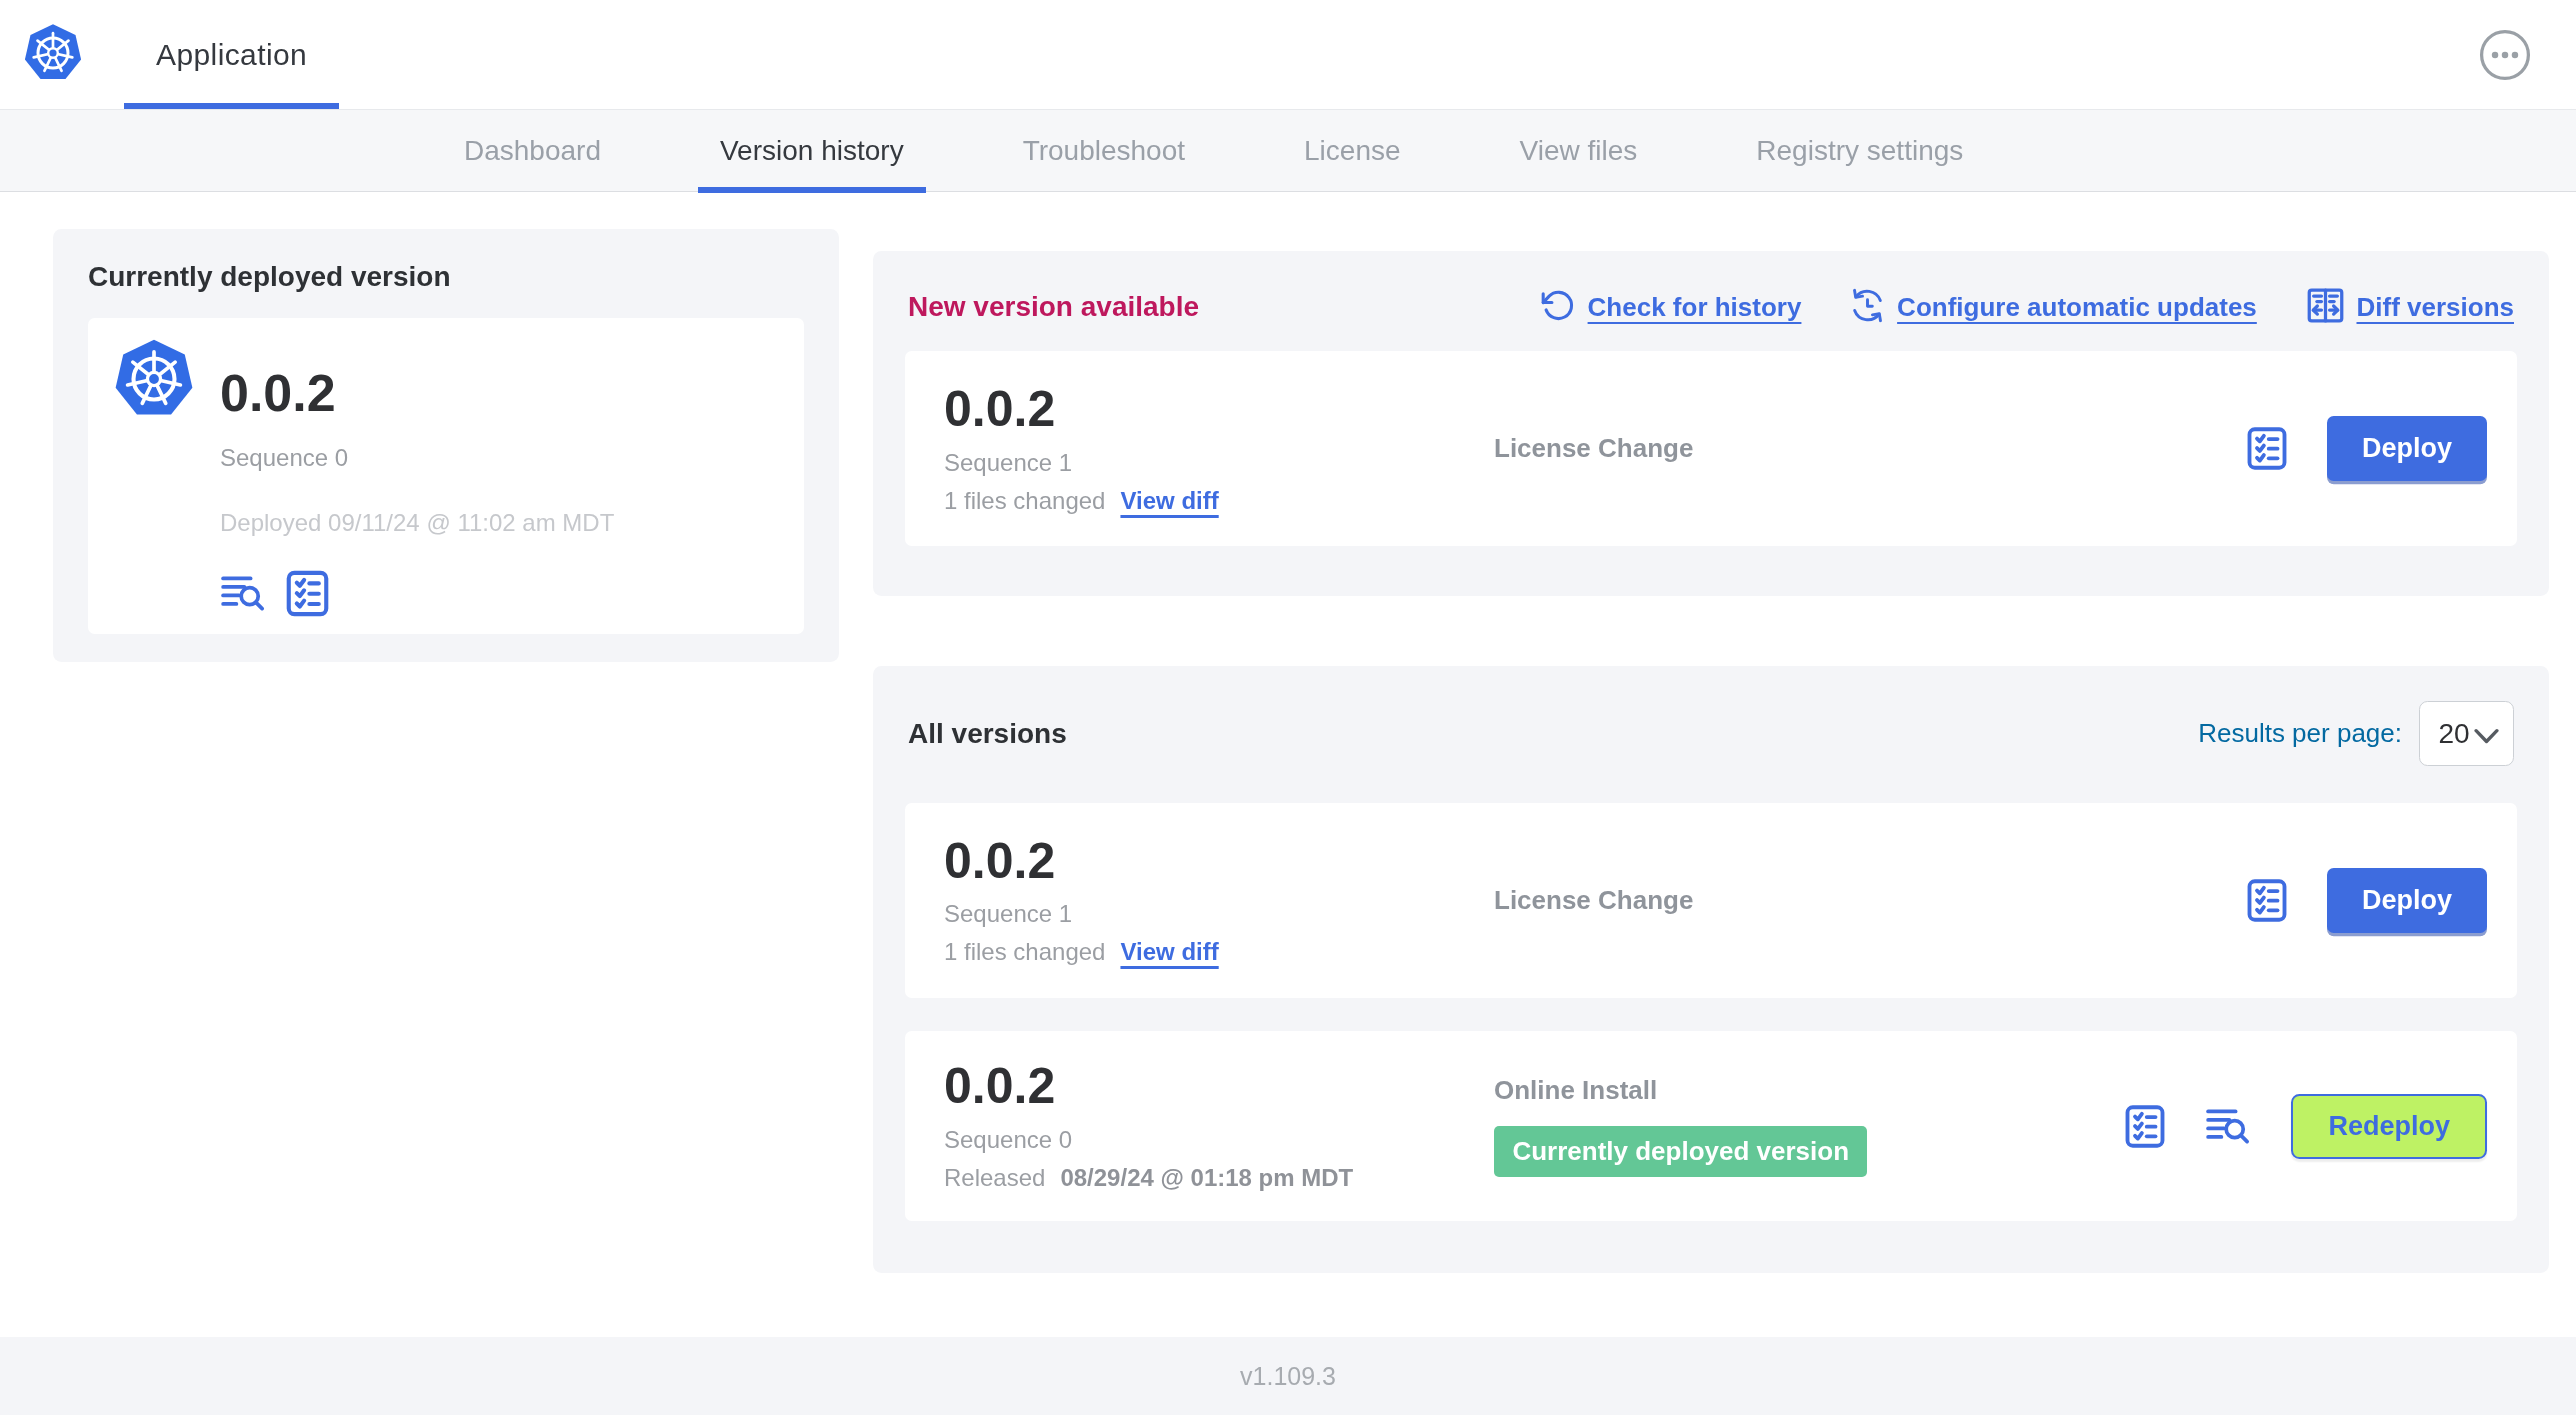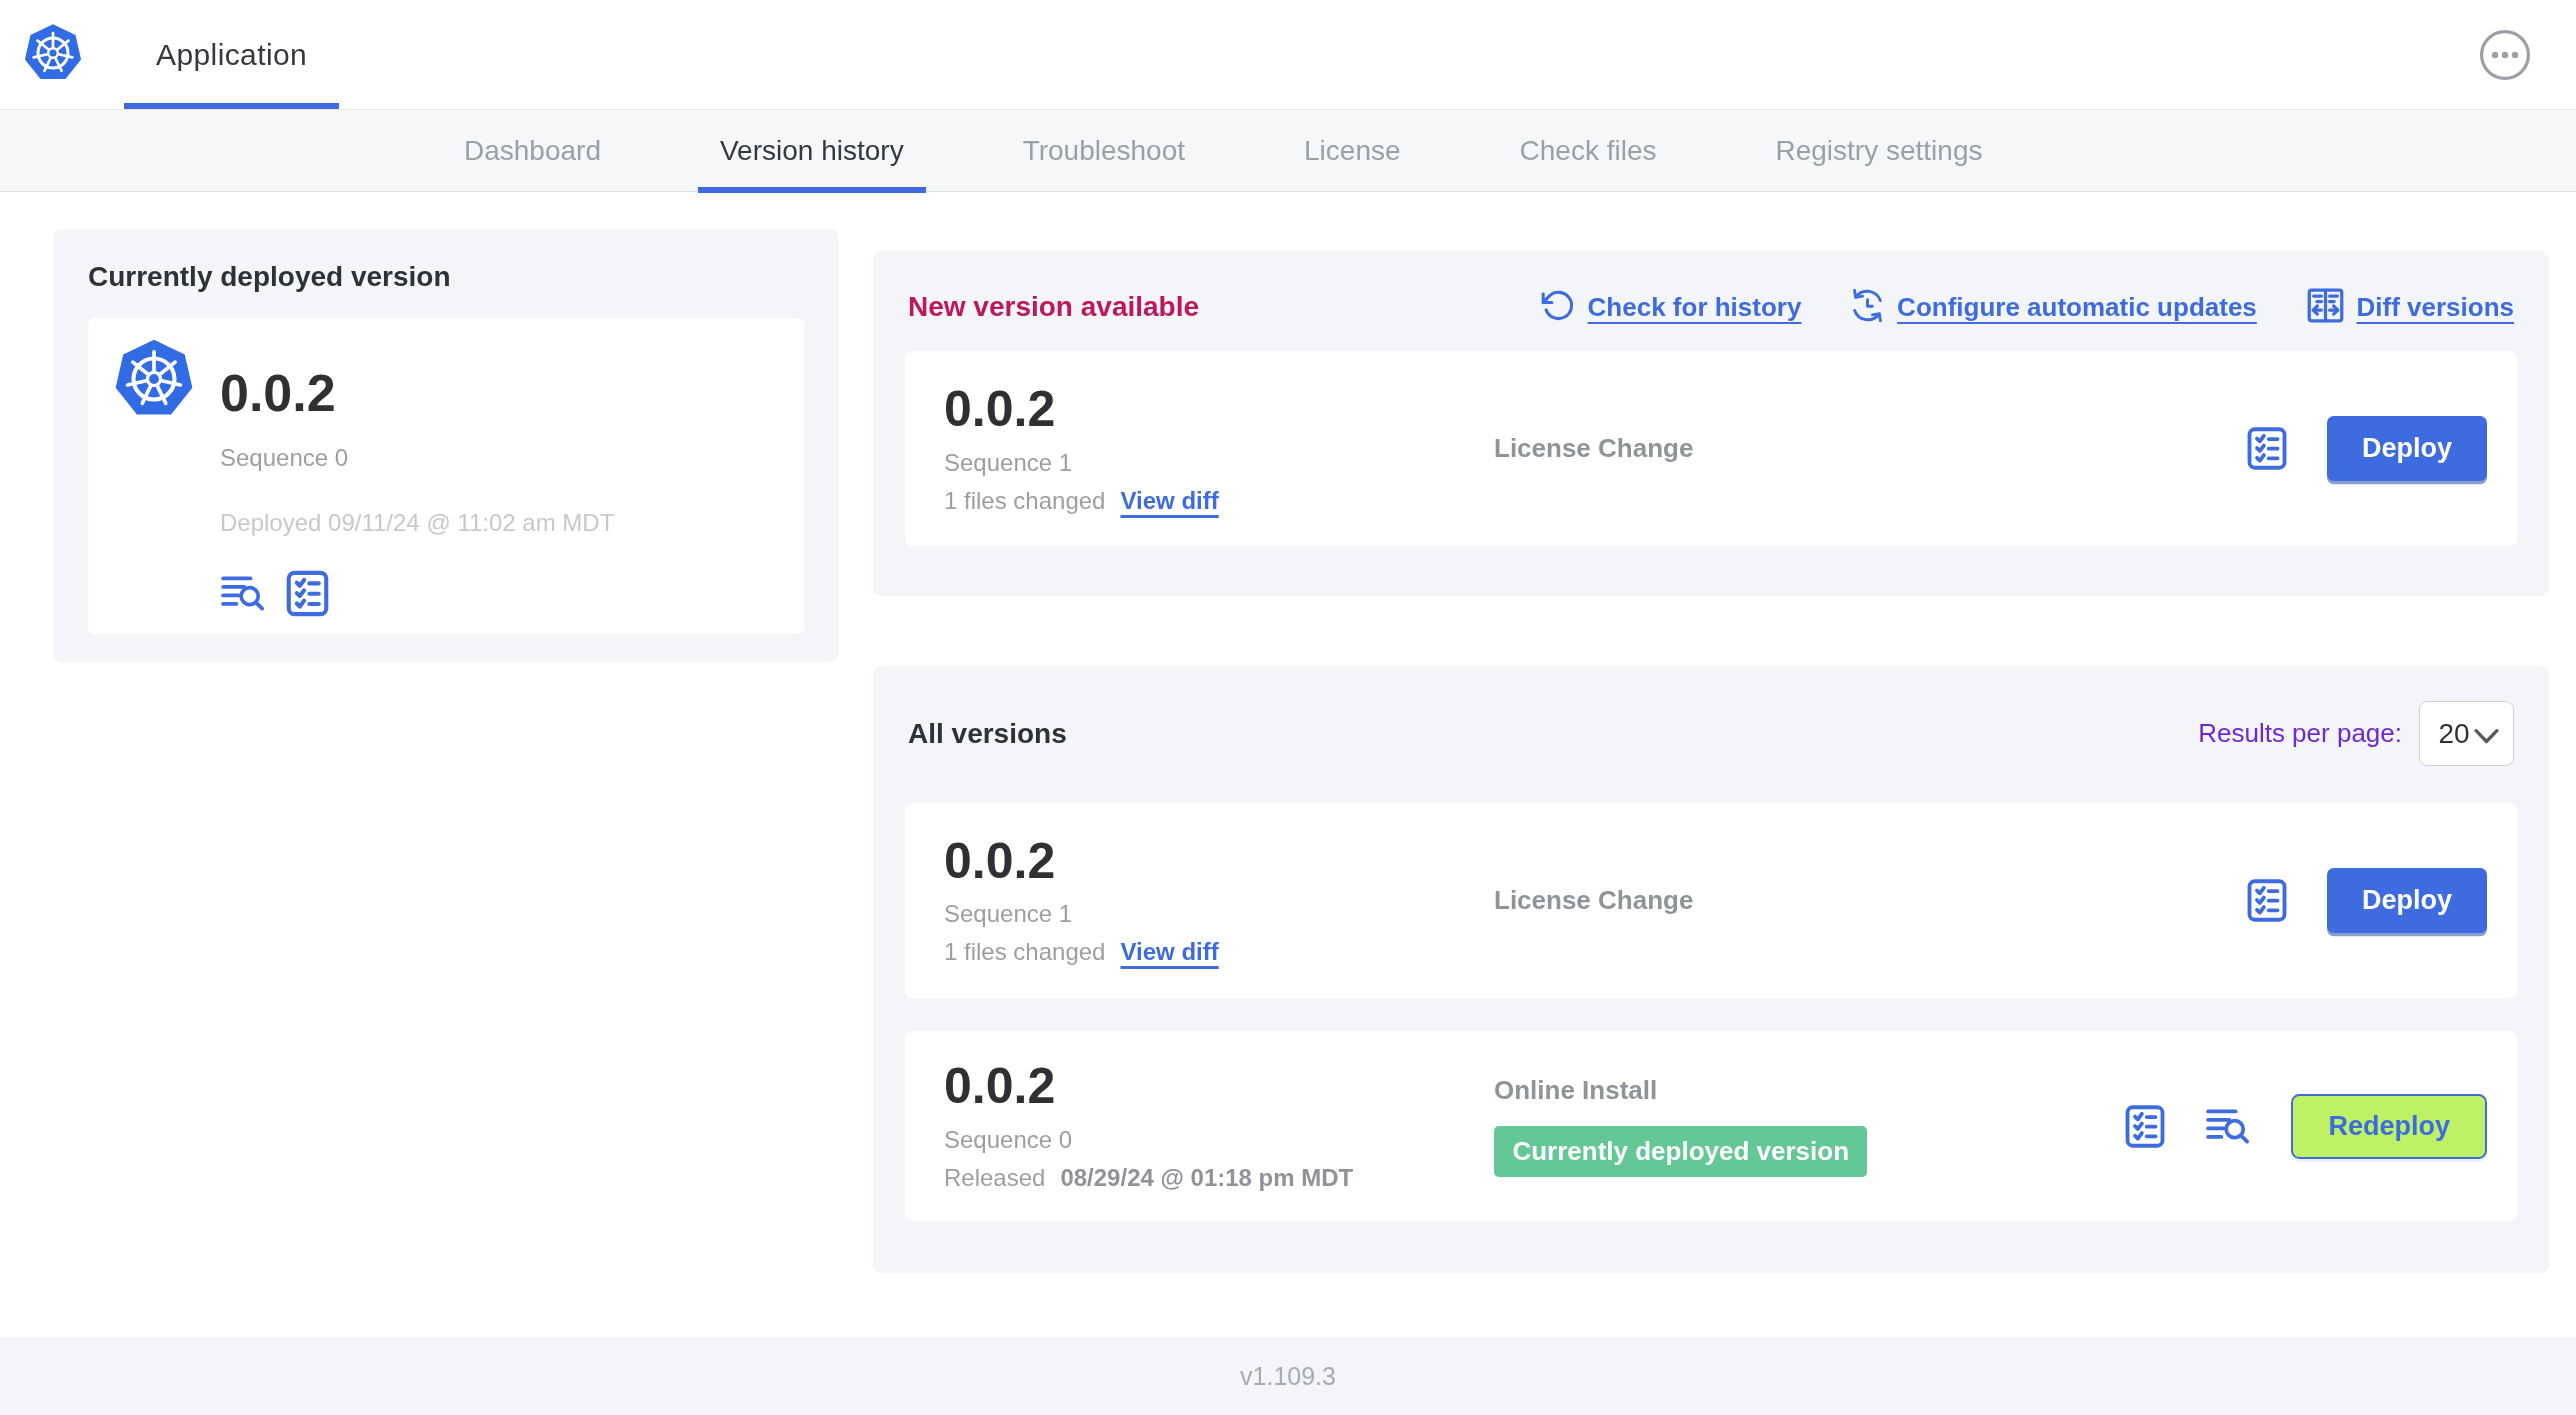--- a/index.html
+++ b/index.html
@@ -70,21 +70,21 @@
   .col-actions { display:flex; align-items:center; gap:39px; flex-shrink:0; }
   .btn {
     font-size:27px; font-weight:600; border-radius:6.7px; height:65px;
     display:inline-flex; align-items:center; padding:0 35px; cursor:pointer; border:none;
     font-family:inherit;
   }
   .btn-primary { background:#3e6ce0; color:#fff; box-shadow:0 3.3px 0 rgba(44,76,170,.55); }
   .btn-secondary { background:#bef264; color:#3e6ce0; border:2.5px solid #3e6ce0; border-radius:8.4px; box-shadow:0 2.5px 1.7px rgba(0,0,0,.07); }
   
   .rpp { display:flex; align-items:center; }
-  .rpp-label { font-size:26px; color:#6d28d9; margin-right:17px; }
+  .rpp-label { font-size:26px; color:#0369a1; margin-right:17px; }
   .rpp-select-wrap { position:relative; }
   .rpp-select {
     width:95px; height:65px; background:#fff; border:1.7px solid #ccd0d5; border-radius:8.4px;
     font-size:28px; color:#2f3033; padding:0 0 0 18.4px; appearance:none; -webkit-appearance:none;
     font-family:inherit; cursor:pointer;
   }
   .rpp-chevron { position:absolute; right:15px; top:27px; pointer-events:none; }
   
   .footer {
     position:absolute; left:0; top:1337px; width:2576px; height:78px; background:#f4f5f8;
@@ -124,21 +124,21 @@
       <circle cx="16.6" cy="12" r="1.5" fill="#9aa0a6"></circle>
     </svg>
   </span>
 </div>
 
 <div class="nav-bar">
   <div class="nav-tab">Dashboard</div>
   <div class="nav-tab active">Version history</div>
   <div class="nav-tab">Troubleshoot</div>
   <div class="nav-tab">License</div>
-  <div class="nav-tab">Check files</div>
+  <div class="nav-tab">View files</div>
   <div class="nav-tab">Registry settings</div>
 </div>
 
 <div class="panel panel-left">
   <div class="panel-head" style="padding:32px 35px 0 35px;">
     <div class="panel-title">Currently deployed version</div>
   </div>
   <div class="white-card cv-card">
     <span>
       <svg viewBox="0 0 100 100" width="82" height="82">

